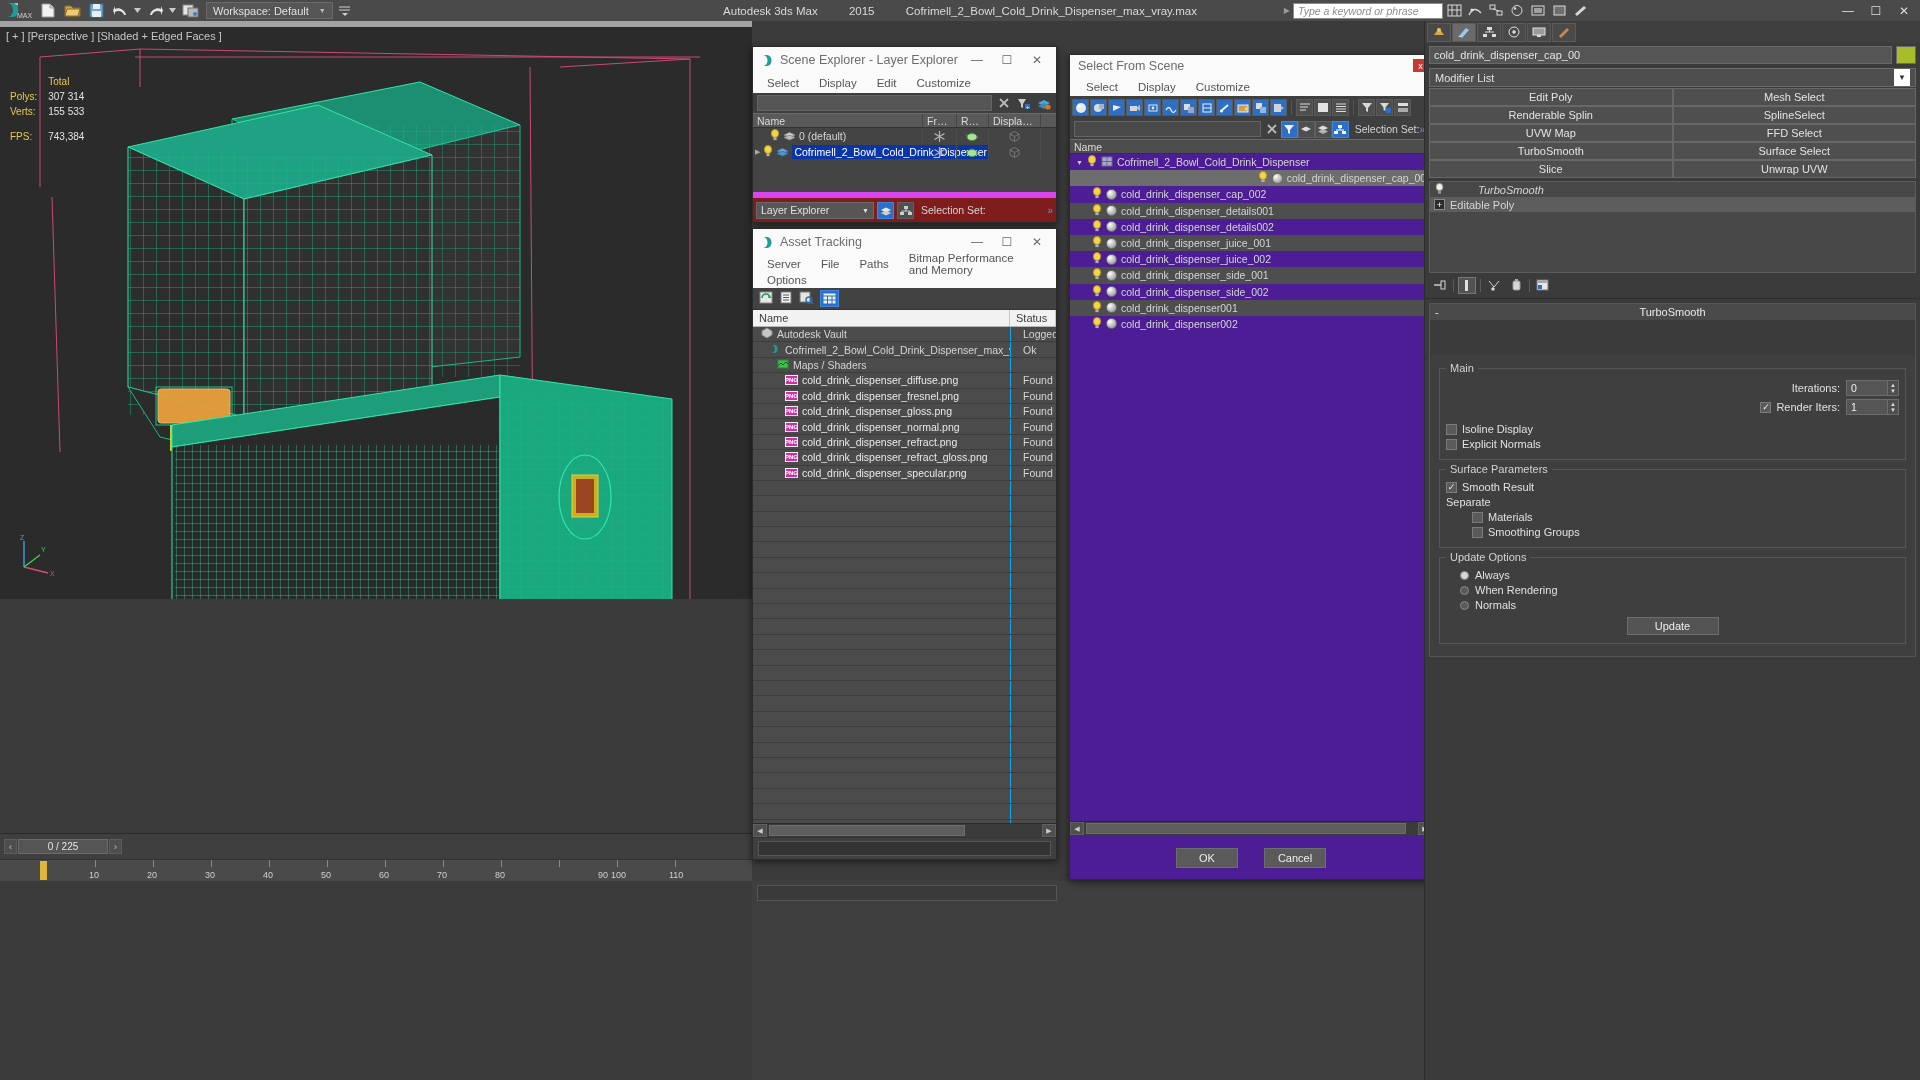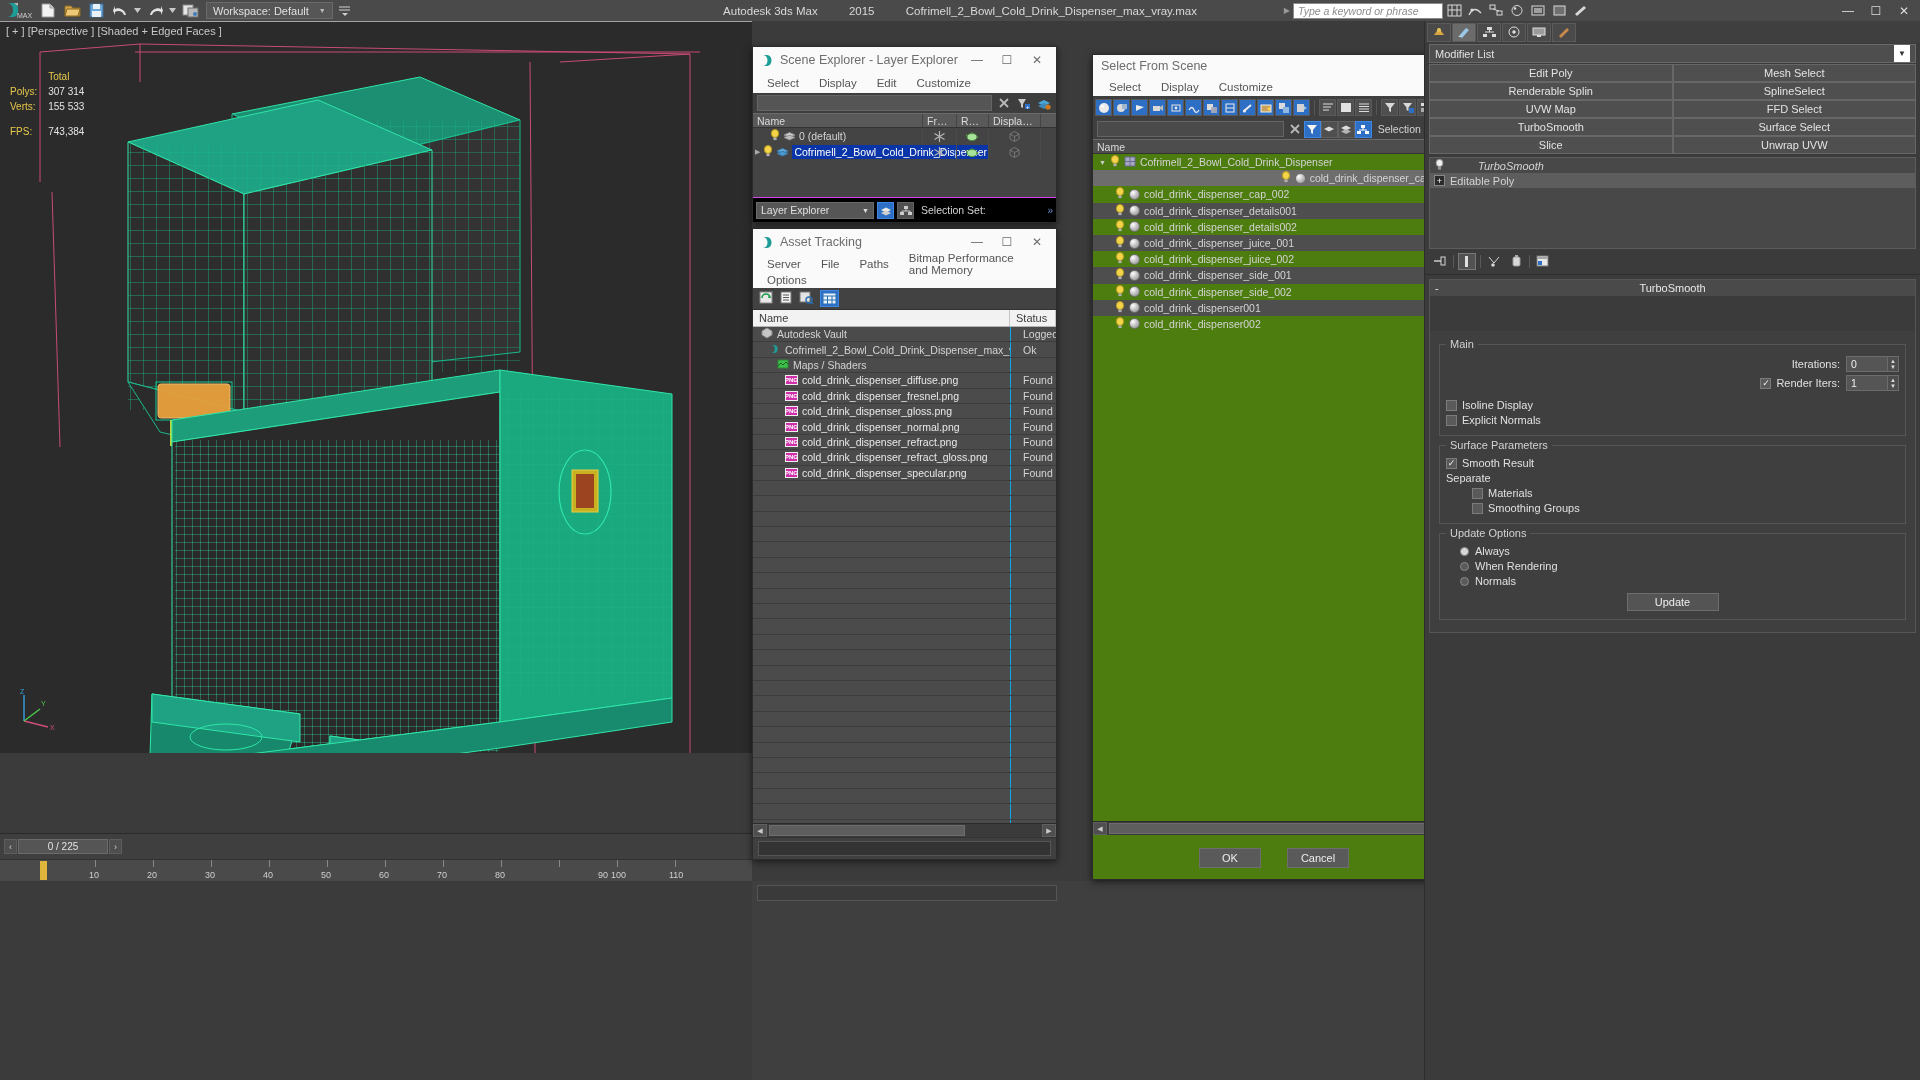--- a/index.html
+++ b/index.html
@@ -27,22 +27,22 @@
   .ws-arrow { margin-left:10px; font-size:7px; color:#bdbdbd; }
 
   
   .searchwrap { position:absolute; right:330px; top:2px; display:flex; align-items:center; }
   .search-arrow { color:#9a9a9a; font-size:8px; margin-right:3px; }
   .search-inp { width:150px; height:16px; background:#fff; border:1px solid #8a8a8a;
     font-size:10.5px; font-style:italic; color:#8d8d8d; padding:0 4px; line-height:14px; }
   .tt-ico { width:19px; height:17px; margin-left:2px; display:flex; align-items:center; justify-content:center; }
 
   
-  .viewport { position:absolute; left:0; top:21px; width:752px; height:732px;
-    background:#2b2b2b; border-top:1px solid #a3a3a3; overflow:hidden; }
+  .viewport { position:absolute; left:0; top:21px; width:752px; height:578px;
+    background:#2b2b2b; border-top:6px solid #a3a3a3; overflow:hidden; }
   .vp-label { position:absolute; left:6px; top:3px; font-size:11px; color:#c8c8c8; }
   .stats { position:absolute; left:8px; top:46px; font-size:10px; line-height:13px; color:#e3e3e3; }
   .stats .lbl { color:#e7c84b; }
   .stats td { padding-right:9px; font-size:10px;}
   .axis { position:absolute; left:14px; bottom:20px; }
 
   
   .timeline { position:absolute; left:0; top:833px; width:752px; height:26px; background:#3f3f3f;
     border-top:1px solid #2a2a2a; display:flex; align-items:center; }
   .tl-btn { width:13px; height:15px; background:#4e4e4e; border:1px solid #5d5d5d; color:#cfcfcf;
@@ -74,22 +74,22 @@
   .se-tool { width:17px; height:17px; display:flex; align-items:center; justify-content:center;
      margin-left:3px; }
   .grid-hdr { height:15px; background:#595959; display:flex; font-size:10.5px; color:#dcdcdc;
      border-top:1px solid #6b6b6b; border-bottom:1px solid #333;}
   .grid-hdr div { padding-left:4px; border-right:1px solid #454545; line-height:14px; overflow:hidden; }
   .grid-row { height:16px; display:flex; font-size:10.5px; align-items:center; }
   .grid-row .c { height:16px; border-right:1px solid #4b4b4b; display:flex; align-items:center;
     justify-content:center; }
   .grid-row .nm { padding-left:2px; display:flex; align-items:center; gap:3px; }
   .sel-blue { background:#0a35a8; color:#fff; }
-  .se-foot { height:22px; background:#000000; display:flex; align-items:center; padding:12px 3px; gap:3px;
-    border-top:1px solid #d946ef; }
+  .se-foot { height:22px; background:#7f1d1d; display:flex; align-items:center; padding:12px 3px; gap:3px;
+    border-top:6px solid #d946ef; }
   .se-combo { width:118px; height:17px; background:#565656; border:1px solid #6a6a6a;
     font-size:10.5px; color:#e0e0e0; padding:0 4px; line-height:15px; display:flex; align-items:center;}
   .btn-ico { width:17px; height:17px; border:1px solid #606060; background:#4f4f4f;
     display:flex; align-items:center; justify-content:center; }
   .btn-ico.on { background:#2d6fc4; border-color:#3f86e0; }
 
   
   .at-toolbar { height:22px; background:#424242; display:flex; align-items:center; gap:6px; padding:0 6px;
     border-bottom:1px solid #333; }
   .at-hdr { height:17px; background:#f2f2f2; color:#3c3c3c; font-size:11px; display:flex;
@@ -850,21 +850,21 @@
     <div class="scroll-h" style="position:absolute; bottom:22px; left:0; width:100%">
       <div class="sc-arrow">◀</div>
       <div class="sc-thumb" style="width:196px; margin-left:2px"></div>
       <div class="sc-arrow" style="margin-left:auto">▶</div>
     </div>
     <div style="position:absolute; bottom:0; left:0; width:100%; height:22px; background:#3f3f3f; border-top:1px solid #333">
       <div style="margin:3px 5px; height:15px; background:#333; border:1px solid #555"></div>
     </div>
   </div>
 
-  <div class="dlg" style="left:1092px; top:54px; width:364px; height:826px; background:#4d7c0f;">
+  <div class="dlg" style="left:1069px; top:54px; width:364px; height:826px; background:#4c1d95;">
     <div class="dlg-title" style="height:22px">
       <span style="margin-left:4px">Select From Scene</span>
       <div class="x-close" style="right:4px; top:4px">x</div>
     </div>
     <div class="dlg-menu" style="height:19px; padding-left:16px">
       <span>Select</span>
       <span>Display</span>
       <span>Customize</span>
     </div>
 
@@ -1193,20 +1193,24 @@
             <rect x="5" y="10" width="4" height="2" fill="#ddd"></rect>
           </svg>
         </div>
       <div class="cmd-tab">
         <svg width="15" height="14">
             <path d="M2 11 l8-8 l2 2 l-8 8 Z" fill="#c88a4a"></path>
           </svg>
         </div>
     </div>
 
+    <div class="name-row">
+      <div class="name-inp">cold_drink_dispenser_cap_00</div>
+      <div class="color-sw"></div>
+    </div>
 
     <div class="mod-combo">
       <span>Modifier List</span>
       <span class="ar">▼</span>
     </div>
 
     <div class="mbtns" id="mod-buttons">
         <div class="mbtn">Edit Poly</div>
         <div class="mbtn">Mesh Select</div>
         <div class="mbtn">Renderable Splin</div>

